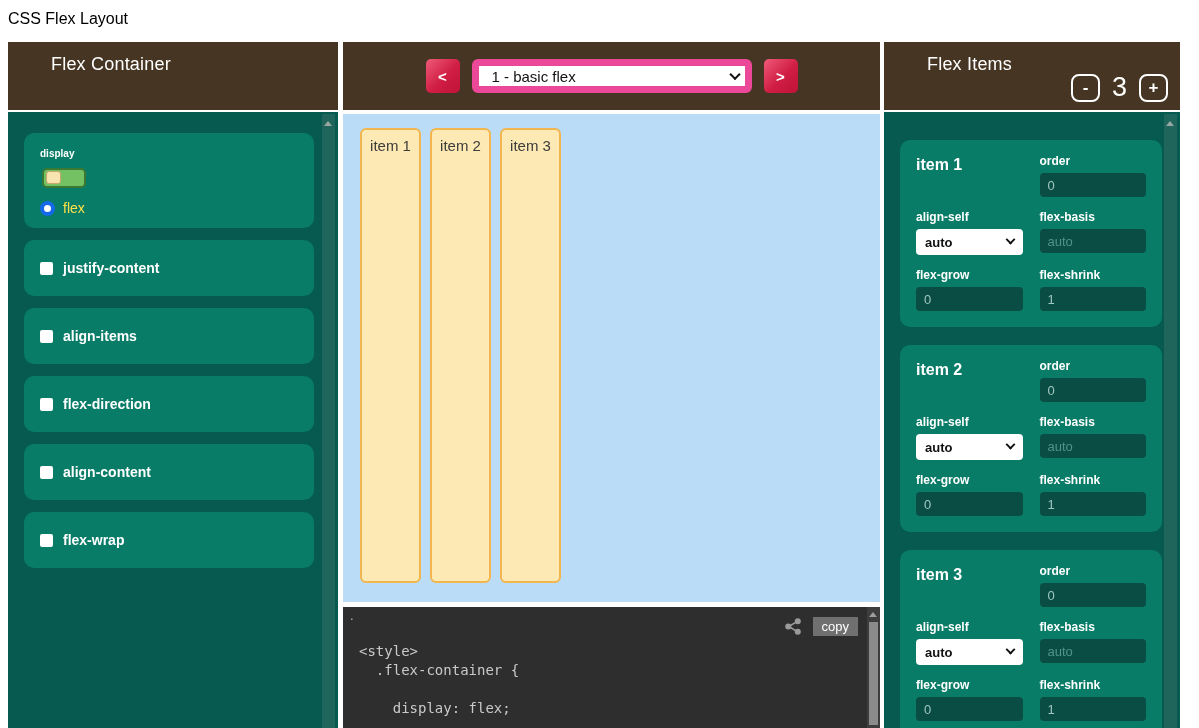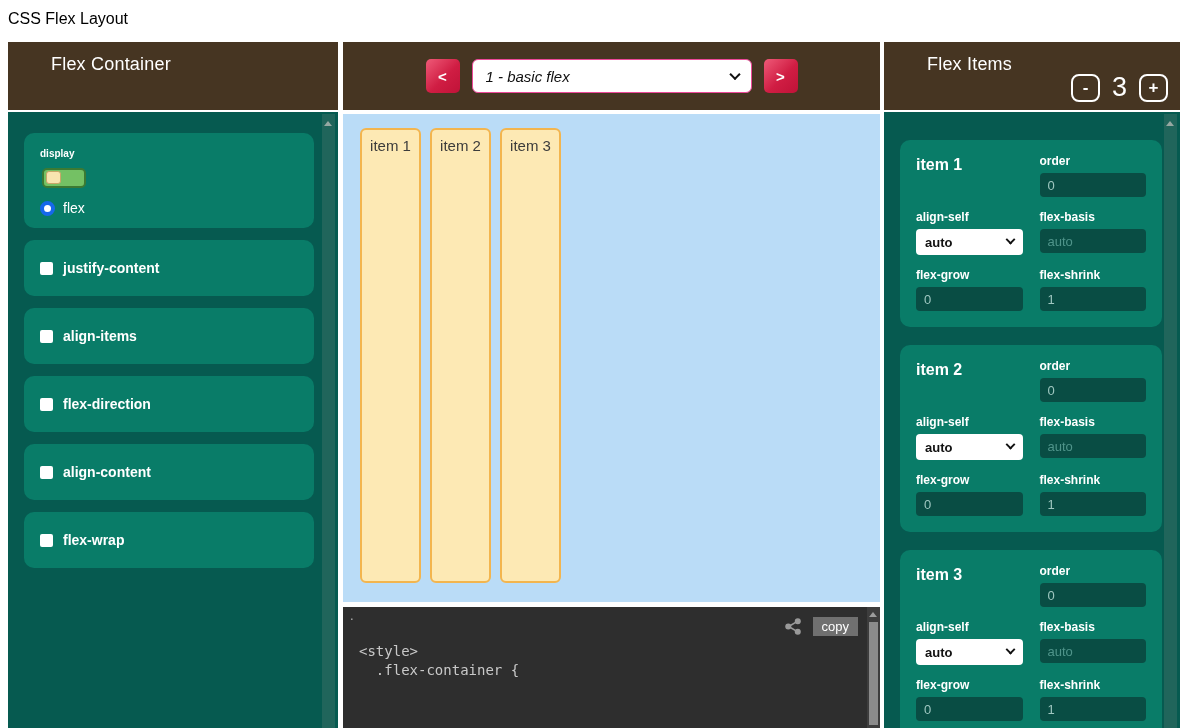--- a/index.html
+++ b/index.html
@@ -27,34 +27,34 @@
   
   .card { background: #097c68; border-radius: 10px; margin: 0 24px 12px 16px; }
   .display-card { padding: 15px 16px 16px; height: 95px; }
   .display-card .card-label { color: #fff; font-weight: bold; font-size: 10px; }
   .toggle { margin: 9px 0 0 2px; width: 44px; height: 20px; background: #74c164;
     border: 2px solid #3c7a33; border-radius: 5px; position: relative; cursor: pointer; }
   .toggle-knob { position: absolute; left: 2px; top: 1px; width: 15px; height: 13px;
     background: #f8e4b0; border: 1px solid #c9a768; border-radius: 3px; }
   .radio-row { display: flex; align-items: center; gap: 8px; margin-top: 12px; }
   .radio { width: 15px; height: 15px; border-radius: 50%; background: #fff; border: 4px solid #1668ea; }
-  .radio-row .radio-label { color: #ffffff; font-size: 14px; }
+  .radio-row .radio-label { color: #fde047; font-size: 14px; }
 
   .prop-card { height: 56px; padding: 10px 16px; display: flex; align-items: center; gap: 10px; }
   .checkbox { width: 13px; height: 13px; background: #fff; border-radius: 2px; flex: 0 0 13px; cursor: pointer; }
   .prop-card .prop-label { color: #fff; font-weight: bold; font-size: 14px; }
 
   
   .mid-header { display: flex; align-items: center; justify-content: center; gap: 12px; }
   .nav-btn { width: 34px; height: 34px; border: none; border-radius: 5px; color: #fff; font-size: 15px;
     font-weight: bold; cursor: pointer; background: linear-gradient(135deg, #ef5a78 0%, #d01d43 55%, #c01238 100%); }
   .select-wrap { position: relative; }
-  .example-select { width: 280px; height: 34px; border-radius: 6px; border: 1px solid #ec4899; background: #fff;
+  .example-select { width: 280px; height: 34px; border-radius: 6px; border: 7px solid #ec4899; background: #fff;
     font-size: 15px; color: #111; padding: 0 30px 0 13px; appearance: none; -webkit-appearance: none;
-    font-family: "Liberation Sans", sans-serif; font-style: italic; }
+    font-family: "Liberation Sans", sans-serif; }
   .chev { position: absolute; right: 13px; top: 50%; width: 8px; height: 8px;
     border-right: 2.5px solid #111; border-bottom: 2.5px solid #111;
     transform: translateY(-70%) rotate(45deg); pointer-events: none; }
 
   
   .preview { margin-top: 4px; height: 488px; background: #badcf7; padding: 14px 0 0 17px; display: flex; gap: 9px; }
   .flex-item { width: 61px; height: 455px; background: #fde9b4; border: 2px solid #f3b54e; border-radius: 6px;
     text-align: center; padding-top: 7px; font-size: 15px; color: #3c3c3c; }
 
   
@@ -174,20 +174,21 @@
             <circle cx="14.5" cy="4.5" r="2.4"></circle>
             <circle cx="14.5" cy="15.5" r="2.4"></circle>
           </g>
         </svg>
         <button class="copy-btn">copy</button>
       </div>
       <div class="code-pre">
         <div class="code-line">&lt;style&gt;</div>
         <div class="code-line">  .flex-container {</div>
         <div class="code-line"></div>
+        <div class="code-line">    display: flex;</div>
       </div>
       <div class="code-scroll">
         <div class="up-arrow"></div>
         <div class="thumb"></div>
       </div>
     </div>
   </div>
 
   <div class="panel panel-right">
     <div class="panel-header">

